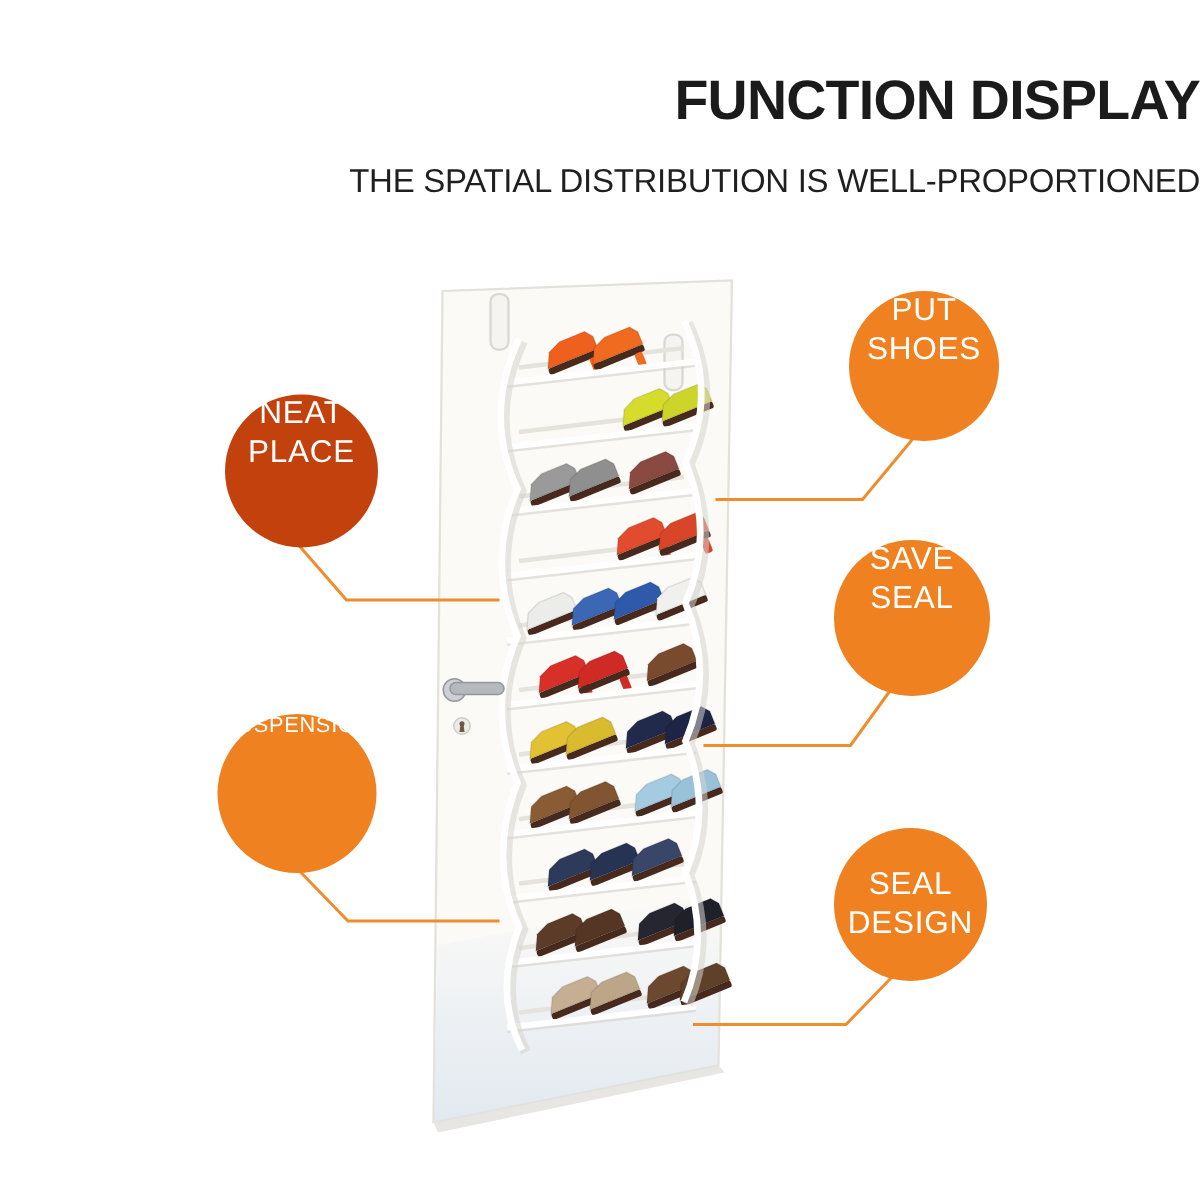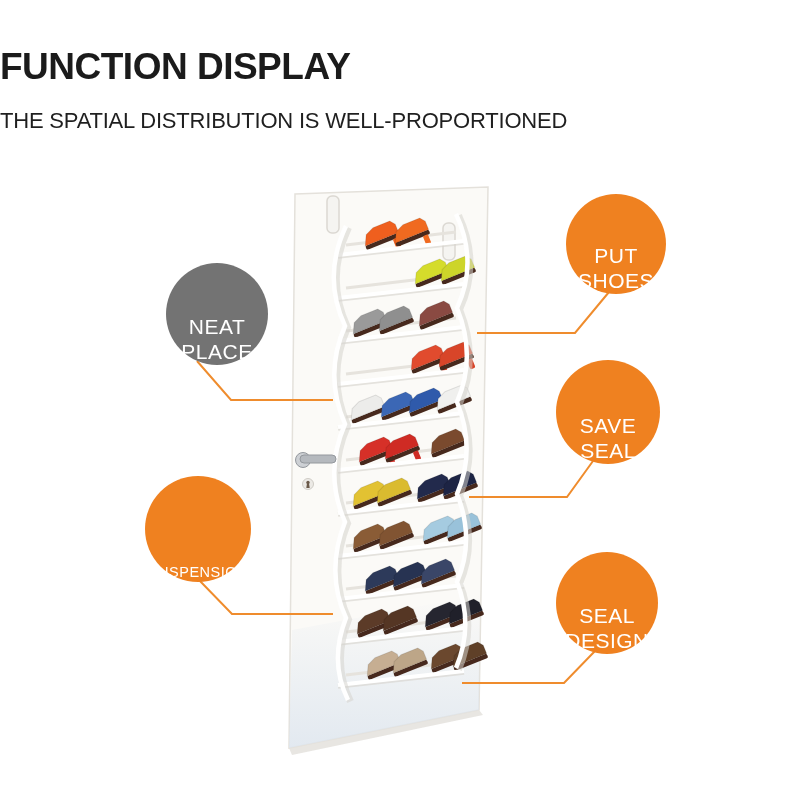--- a/index.html
+++ b/index.html
@@ -1,22 +1,22 @@
 <!DOCTYPE html>
 <html><head>
 <meta charset="utf-8">
 <style>
   html,body{margin:0;padding:0;background:#ffffff;}
   body{font-family:"Liberation Sans",sans-serif;}
   .stage{position:relative;width:800px;height:800px;background:#ffffff;overflow:hidden;}
-  .hdr{position:absolute;top:0;left:0;width:800px;text-align:left;}
+  .hdr{position:absolute;top:0;left:0;width:800px;text-align:right;}
   .hdr h1{margin:46px 0 0;font-size:37px;font-weight:700;color:#1b1b1b;letter-spacing:-0.5px;}
   .hdr h2{margin:20px 0 0;font-size:22px;font-weight:400;color:#1f1f1f;letter-spacing:-0.2px;}
   #scene{position:absolute;left:0;top:0;width:800px;height:800px;}
-  .callout{position:absolute;border-radius:50%;display:flex;align-items:flex-end;justify-content:center;
+  .callout{position:absolute;border-radius:50%;display:flex;align-items:flex-start;justify-content:center;
            text-align:center;color:#ffffff;}
   .callout span{white-space:pre-line;line-height:1.22;letter-spacing:0.5px;}
 </style>
 </head>
 <body>
 
 <div class="stage">
   <div class="hdr">
     <h1>FUNCTION DISPLAY</h1>
     <h2>THE SPATIAL DISTRIBUTION IS WELL-PROPORTIONED</h2>
@@ -239,21 +239,21 @@
       </g>
       <g fill="none">
         <polyline points="197,361 231,400 333,400" stroke="#EF8C2D" stroke-width="2"></polyline>
         <polyline points="609,292 575,333 477,333" stroke="#EF8C2D" stroke-width="2"></polyline>
         <polyline points="593,461 567,497 469,497" stroke="#EF8C2D" stroke-width="2"></polyline>
         <polyline points="199,580 232,614 333,614" stroke="#EF8C2D" stroke-width="2"></polyline>
         <polyline points="595,651 564,683 462,683" stroke="#EF8C2D" stroke-width="2"></polyline>
       </g>
     </svg>
   <div id="callouts">
-      <div class="callout" style="left: 166px; top: 263px; height: 102px; width: 102px; background: #737373; color: rgb(255, 255, 255);">
+      <div class="callout" style="left: 150px; top: 263px; height: 102px; width: 102px; background: #c2410c; color: rgb(255, 255, 255);">
         <span style="font-size: 21px;">NEAT
 PLACE</span>
       </div>
       <div class="callout" style="left: 566px; top: 194px; height: 100px; width: 100px; background: rgb(239, 129, 32); color: rgb(255, 255, 255);">
         <span style="font-size: 21px;">PUT
 SHOES</span>
       </div>
       <div class="callout" style="left: 556px; top: 360px; height: 104px; width: 104px; background: rgb(239, 129, 32); color: rgb(255, 255, 255);">
         <span style="font-size: 21px;">SAVE
 SEAL</span>

